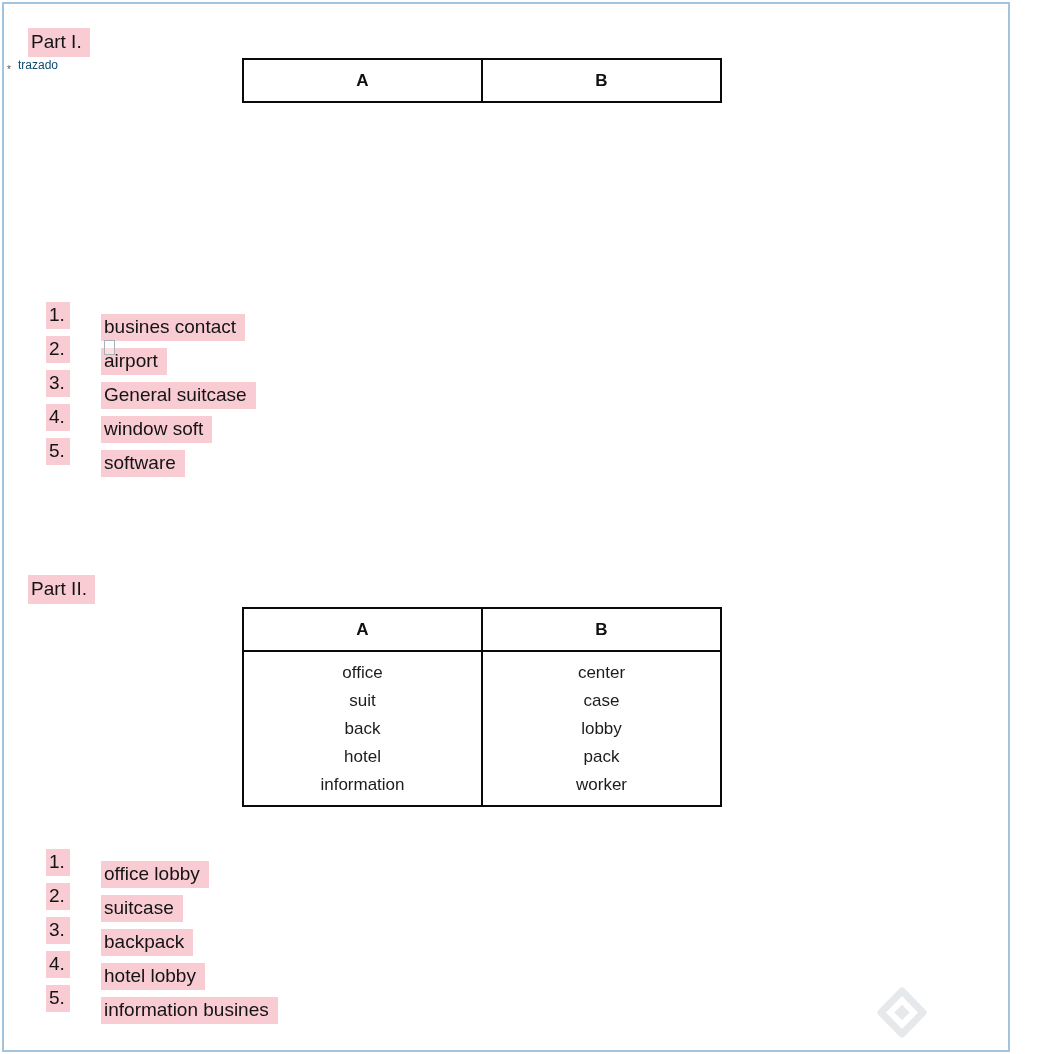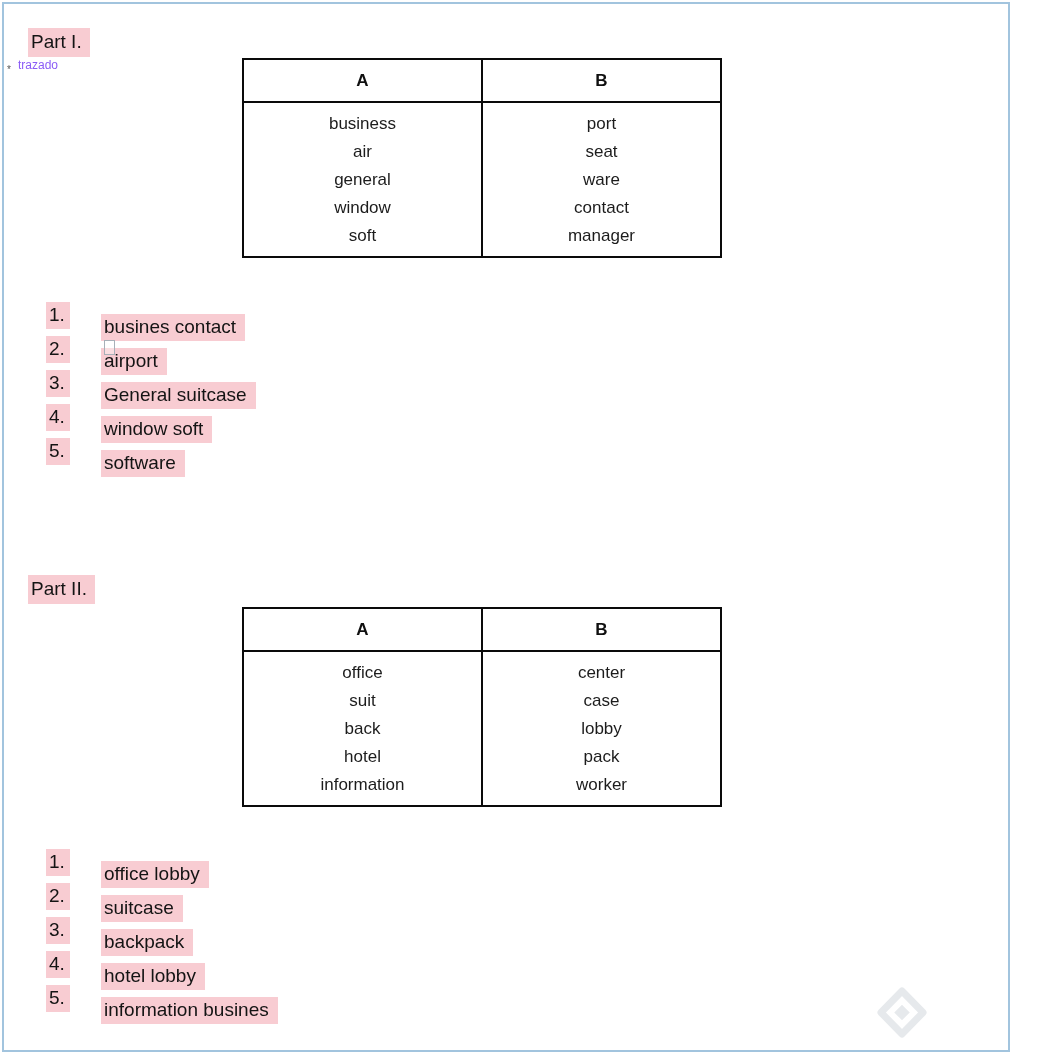--- a/index.html
+++ b/index.html
@@ -25,21 +25,21 @@
   .part-title {
     position: absolute;
     font-size: 19px;
     line-height: 22px;
     padding: 3px 8px 4px 3px;
     color: #141414;
   }
   .annotation {
     position: absolute;
     font-size: 12px;
-    color: #8b5cf6;
+    color: #0c4a6e;
   }
   .margin-asterisk {
     position: absolute;
     font-size: 10px;
     color: #555555;
   }
 
   
   .match-table {
     position: absolute;
@@ -126,36 +126,20 @@
 
   <span class="part-title hl" style="left:24px; top:24px;">Part I.</span>
   <span class="annotation" style="left:14px; top:54px;">trazado</span>
   <span class="margin-asterisk" style="left:3px; top:60px;">*</span>
 
   <table class="match-table" style="left:238px; top:54px;">
     <tbody>
         <tr>
       <th>A</th>
       <th>B</th>
-    </tr>
-    <tr>
-      <td>
-        <div class="word">business</div>
-        <div class="word">air</div>
-        <div class="word">general</div>
-        <div class="word">window</div>
-        <div class="word">soft</div>
-      </td>
-      <td>
-        <div class="word">port</div>
-        <div class="word">seat</div>
-        <div class="word">ware</div>
-        <div class="word">contact</div>
-        <div class="word">manager</div>
-      </td>
     </tr>
   </tbody>
     </table>
 
   <div class="answer-row" style="top:298px;">
     <span class="num hl">1.</span>
     <span class="ans hl">busines contact</span>
   </div>
   <div class="answer-row" style="top:332px;">
     <span class="num hl">2.</span>

